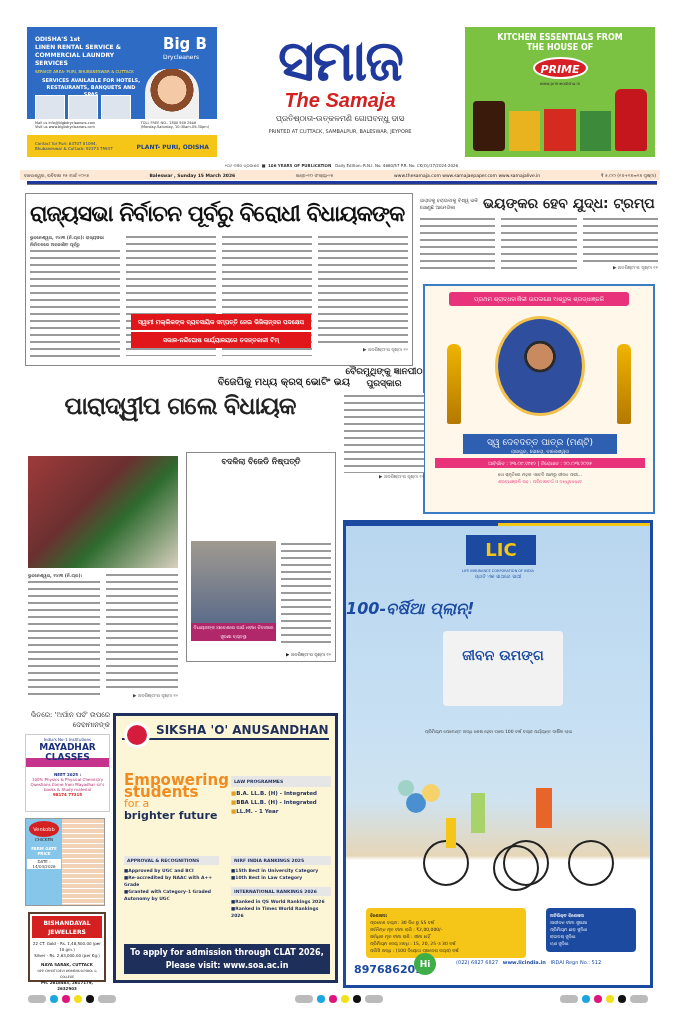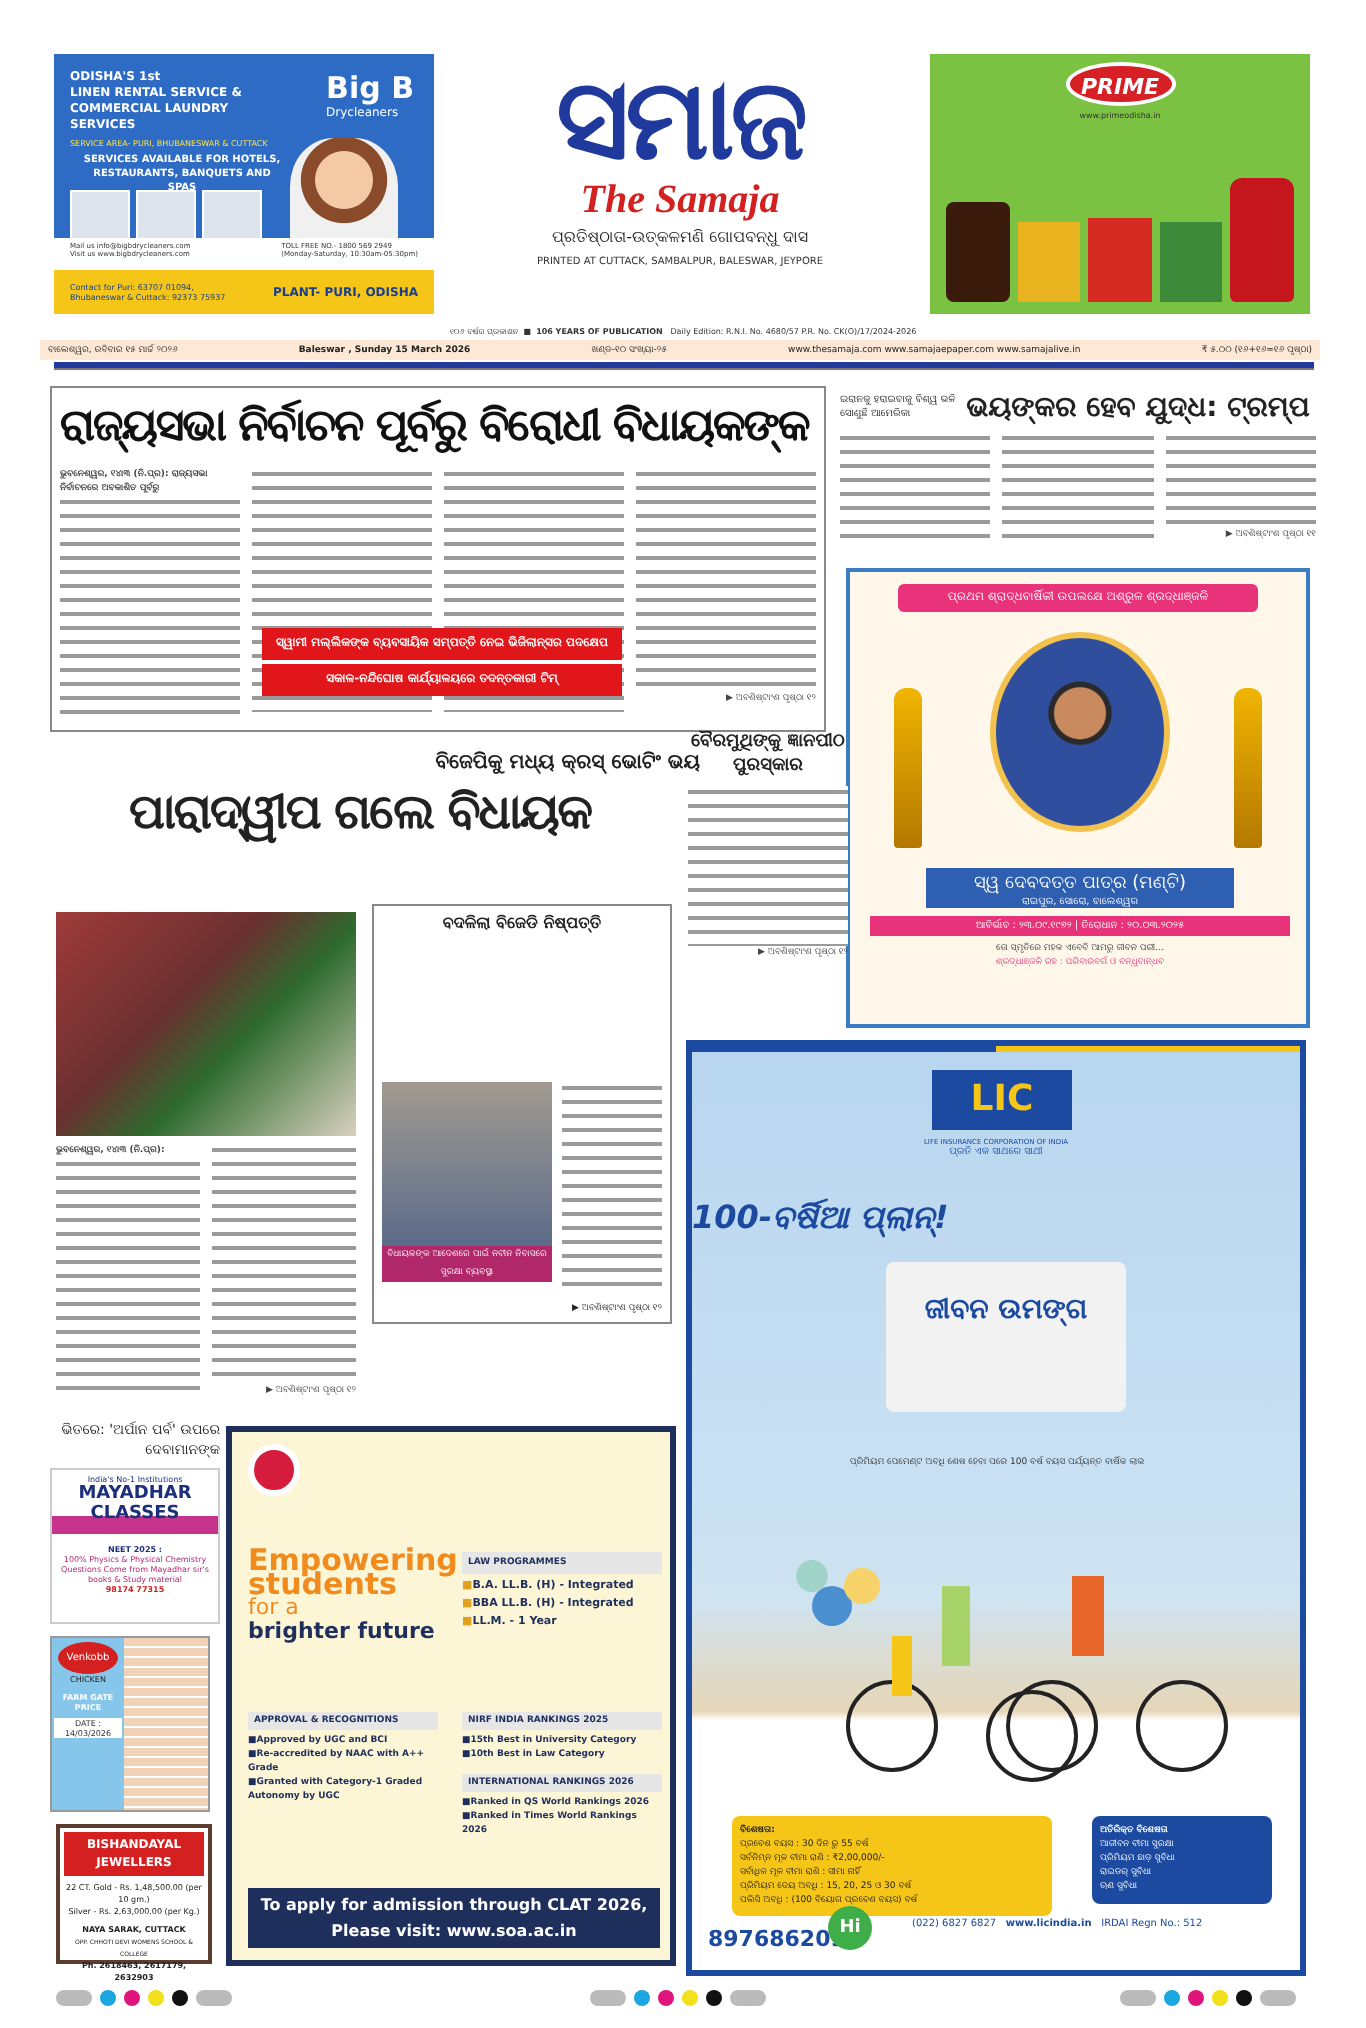--- a/index.html
+++ b/index.html
@@ -12,21 +12,21 @@
 .ad-big .area{position:absolute;left:8px;top:42px;font-size:4px;color:#ffe24a}
 .ad-big .svc{position:absolute;left:14px;top:50px;font-size:5px;font-weight:bold;width:100px;text-align:center;line-height:7px}
 .ad-big .imgs{position:absolute;left:8px;top:68px;display:flex;gap:3px}
 .ad-big .imgs div{width:30px;height:28px;background:#dde4ee;border:1px solid #fff}
 .ad-big .lady{position:absolute;right:18px;top:42px;width:54px;height:60px;background:radial-gradient(circle at 50% 35%,#f3c9a6 0 30%,#8a4b2a 31% 45%,#f0f0f0 46%);border-radius:40% 40% 10% 10%}
 .ad-big .white{position:absolute;left:0;bottom:22px;width:100%;height:16px;background:#fff;color:#333;font-size:3.5px;padding:2px 8px;display:flex;justify-content:space-between}
 .ad-big .yellow{position:absolute;left:0;bottom:0;width:100%;height:22px;background:#f5c518;color:#1a3f8c;font-size:4px;padding:4px 8px;display:flex;justify-content:space-between;align-items:center}
 .ad-big .yellow b{font-size:6px}
 .masthead{left:250px;top:25px;width:180px;height:150px;text-align:center}
 .masthead .odia{font-family:"DejaVu Serif",serif;font-size:56px;font-weight:bold;color:#1f3a9c;line-height:70px;letter-spacing:-2px}
-.masthead .eng{font-family:Liberation Serif, serif;font-style:italic;font-size:20px;color:#d32020;font-weight:bold;margin-top:-6px}
+.masthead .eng{font-family:Liberation Sans, sans-serif;font-style:italic;font-size:20px;color:#d32020;font-weight:bold;margin-top:-6px}
 .masthead .tag{font-size:8px;color:#222;margin-top:2px}
 .masthead .print{font-size:5px;margin-top:4px;color:#333}
 .ad-prime{left:465px;top:27px;width:190px;height:130px;background:#7cc242;color:#fff;overflow:hidden}
 .ad-prime .t{text-align:center;font-weight:bold;font-size:8px;margin-top:6px;line-height:10px}
 .ad-prime .logo{margin:4px auto 0;width:55px;height:22px;background:#d71f26;border-radius:50%;color:#fff;font-weight:bold;font-style:italic;font-size:11px;text-align:center;line-height:22px;border:2px solid #fff}
 .ad-prime .prods{position:absolute;bottom:6px;left:8px;right:8px;display:flex;align-items:flex-end;gap:4px}
 .ad-prime .prods div{flex:1}
 .info1{left:0;top:163px;width:683px;text-align:center;font-size:4px;color:#333}
 .dateline{left:20px;top:170px;width:640px;height:10px;background:#fce8d5;font-size:4.5px;display:flex;justify-content:space-between;align-items:center;padding:0 4px}
 .dateline .bold{font-weight:bold}
@@ -134,20 +134,24 @@
 </div>
 
 <div class="abs masthead">
   <div class="odia">ସମାଜ</div>
   <div class="eng">The Samaja</div>
   <div class="tag">ପ୍ରତିଷ୍ଠାତା-ଉତ୍କଳମଣି ଗୋପବନ୍ଧୁ ଦାସ</div>
   <div class="print">PRINTED AT CUTTACK, SAMBALPUR, BALESWAR, JEYPORE</div>
 </div>
 
 <div class="abs ad-prime">
+  <div class="t">
+      <div>KITCHEN ESSENTIALS FROM</div>
+      <div>THE HOUSE OF</div>
+    </div>
   <div class="logo">PRIME</div>
   <div style="text-align:center;font-size:4px;color:#333;margin-top:2px">www.primeodisha.in</div>
   <div class="prods">
     <div style="height:50px;background:#3a1a0a;border-radius:4px"></div>
     <div style="height:40px;background:#e9b320"></div>
     <div style="height:42px;background:#d42a20"></div>
     <div style="height:40px;background:#3c8a3a"></div>
     <div style="height:62px;background:#c4161c;border-radius:6px 6px 3px 3px"></div>
   </div>
 </div>
@@ -284,20 +288,21 @@
     <b>ଅତିରିକ୍ତ ବିଶେଷତା</b>
     <div>ଆଜୀବନ ବୀମା ସୁରକ୍ଷା</div><div>ପ୍ରିମିୟମ ଛାଡ଼ ସୁବିଧା</div><div>ରାଇଡର୍ ସୁବିଧା</div><div>ଋଣ ସୁବିଧା</div>
   </div>
   <div class="phone">8976862090</div>
   <div class="hi">Hi</div>
   <div style="position:absolute;left:110px;top:436px;font-size:5px;color:#1b4aa0"><span>(022) 6827 6827</span> &nbsp; <b>www.licindia.in</b> &nbsp; <span>IRDAI Regn No.: 512</span></div>
 </div>
 
 <div class="abs soa">
   <div class="emb"></div>
+  <div class="h">SIKSHA 'O' ANUSANDHAN</div>
   <div class="emp">
     <div class="o">Empowering</div>
       <div class="o">students</div>
     <div style="color:#f08c1f;font-weight:normal;font-size:11px">for a</div>
       <div class="d">brighter future</div>
   </div>
   <div class="law">
     <div class="hd">LAW PROGRAMMES</div>
     <div class="li">B.A. LL.B. (H) - Integrated</div>
       <div class="li">BBA LL.B. (H) - Integrated</div>

